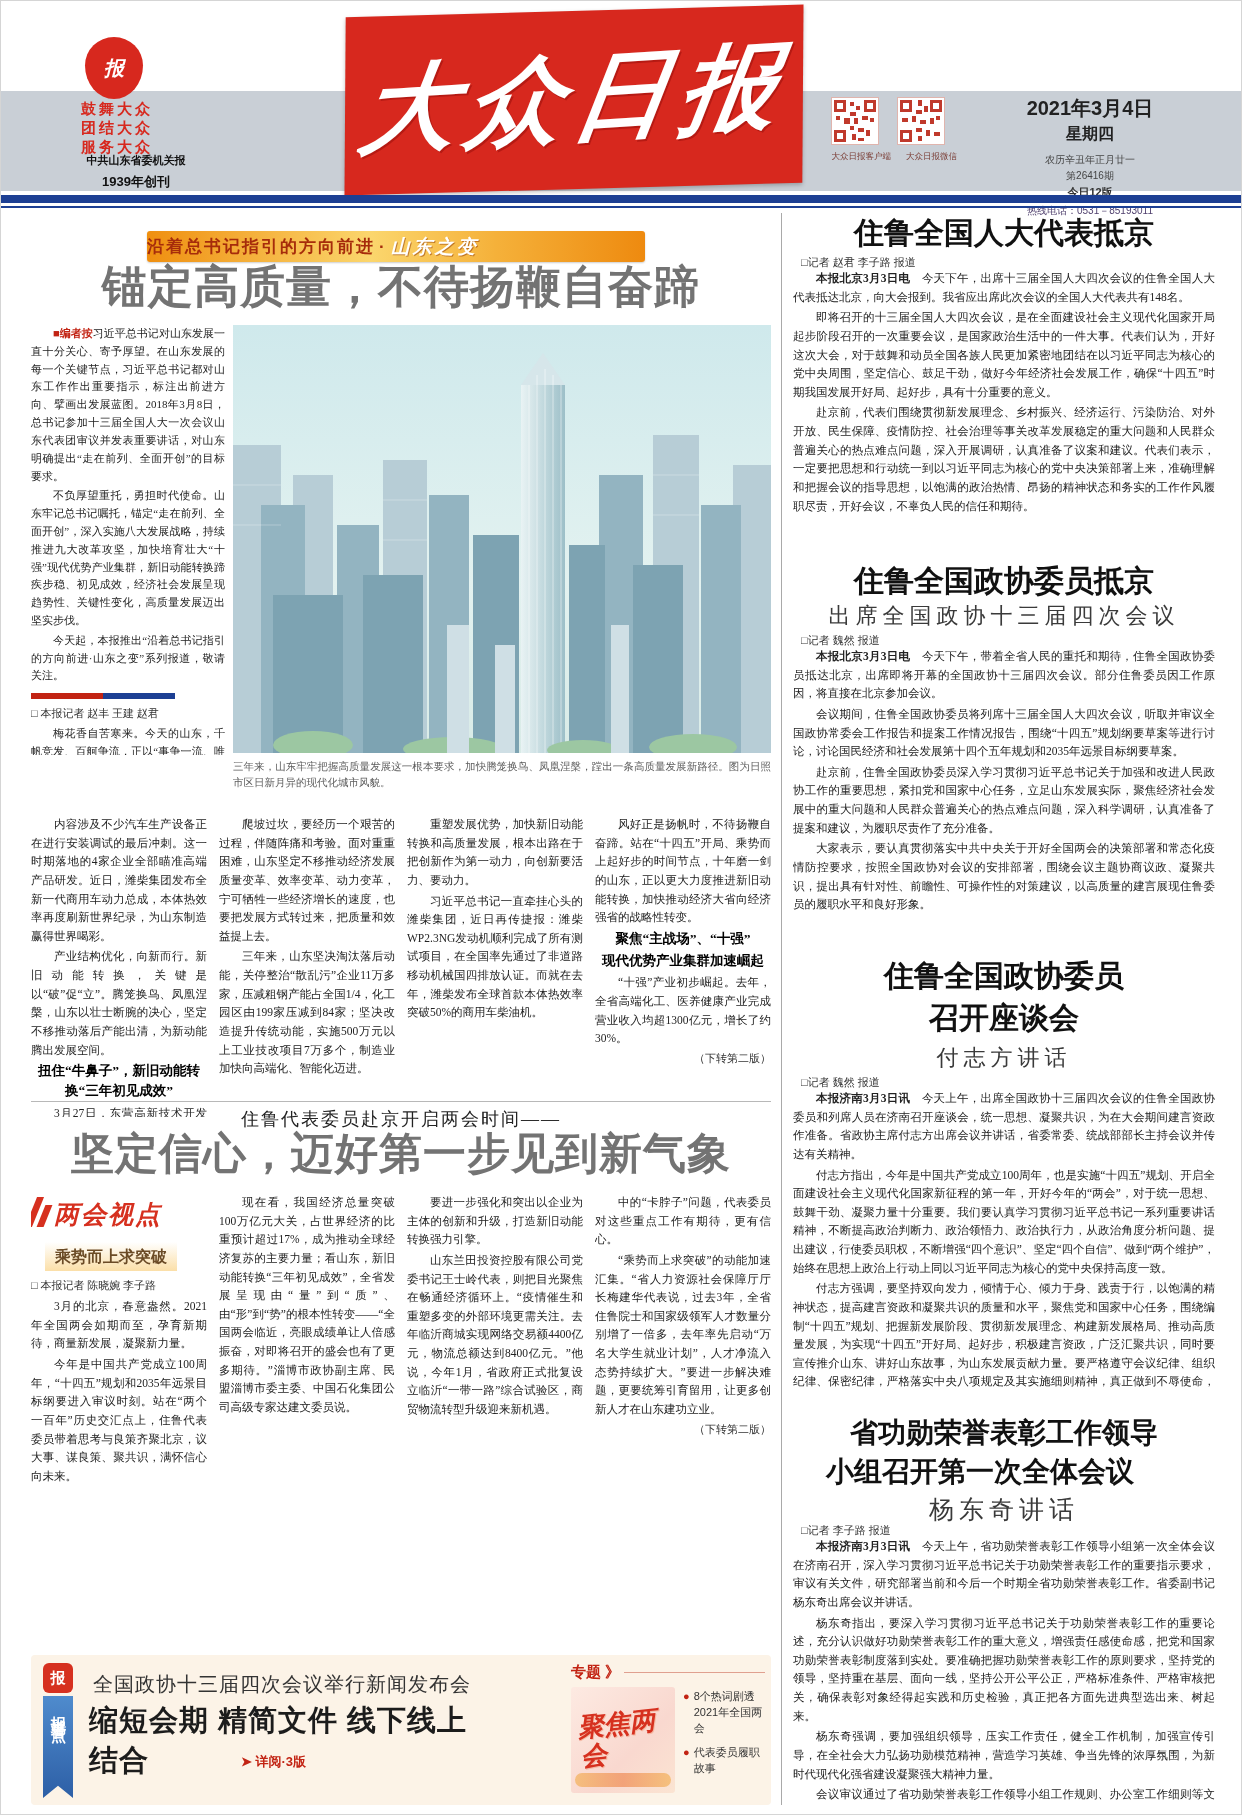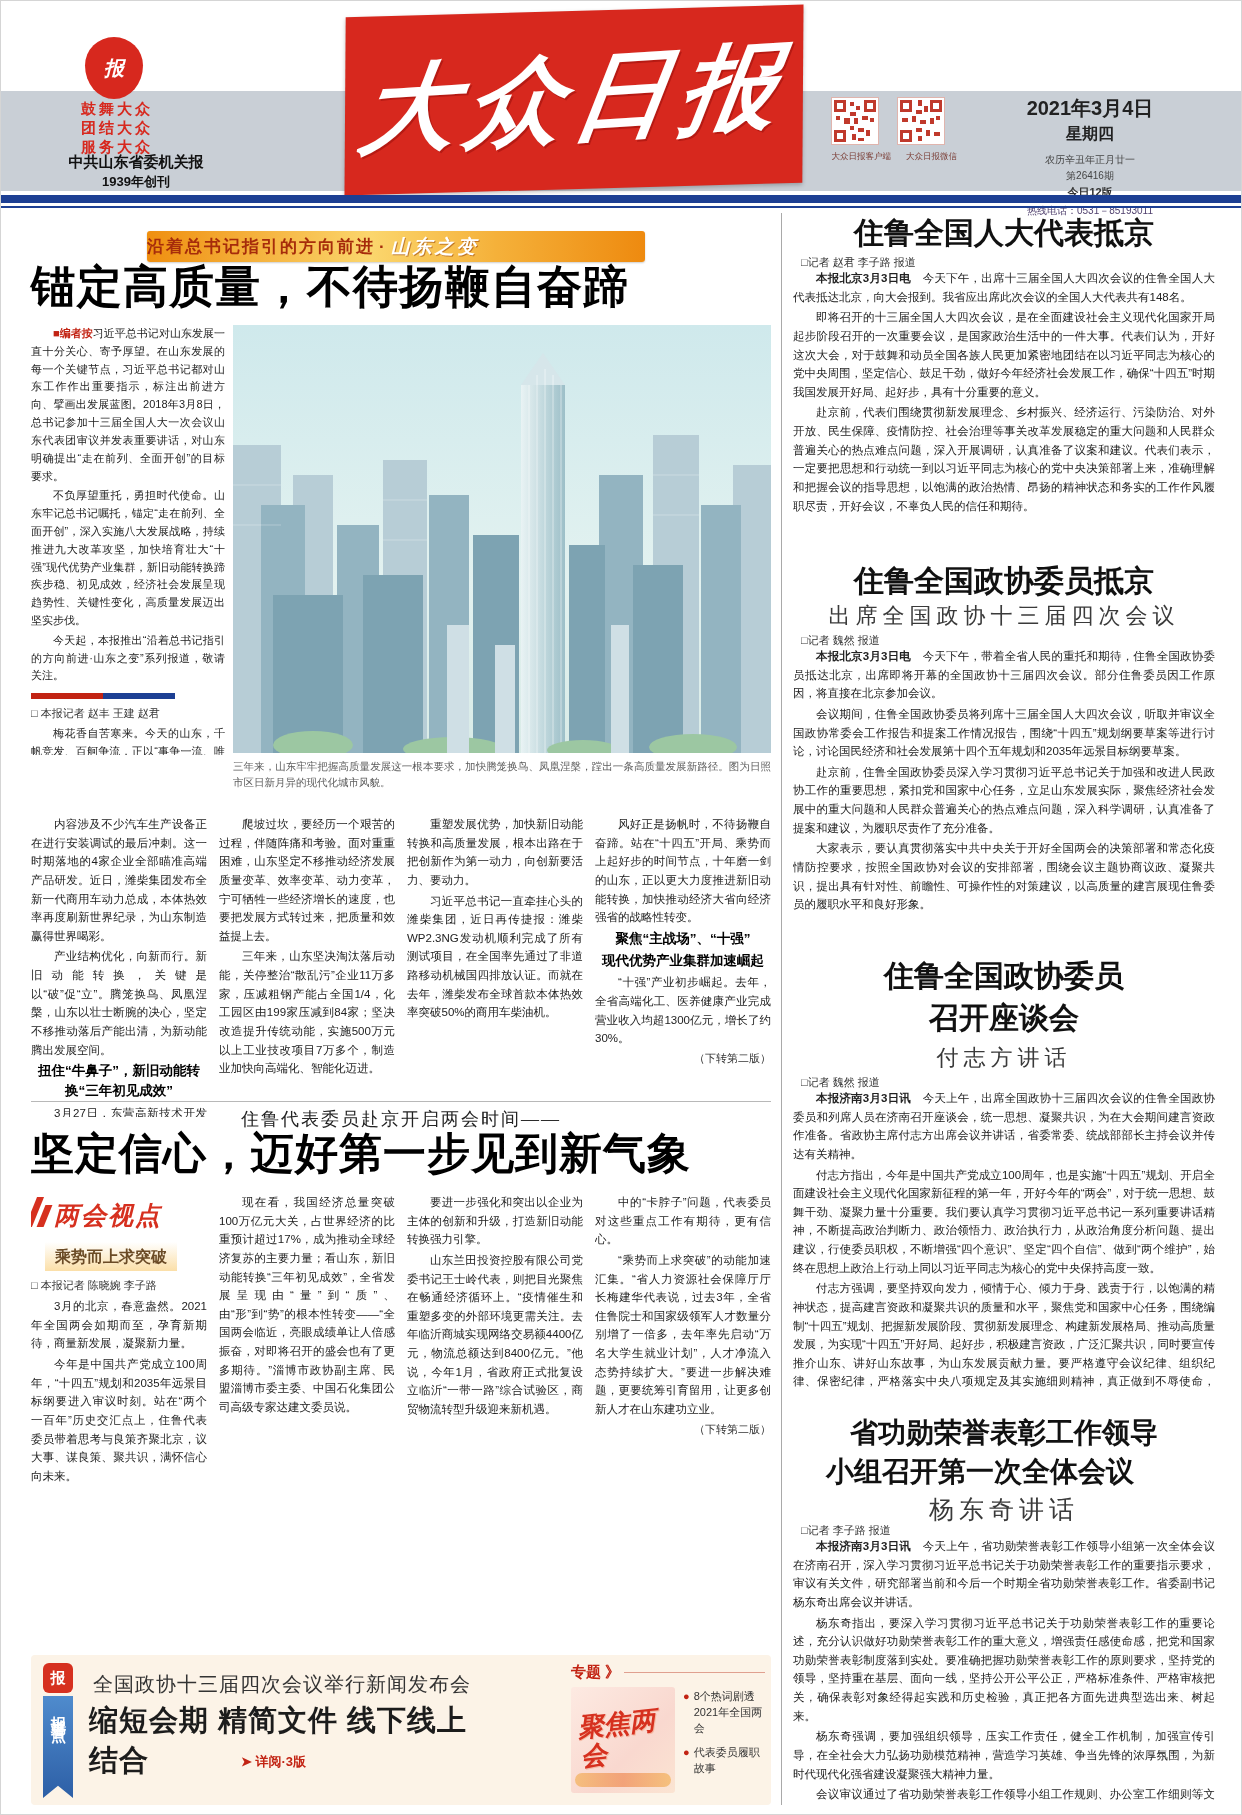--- a/index.html
+++ b/index.html
@@ -22,23 +22,23 @@
   #date-block{right:26px;top:94px;width:250px;text-align:center;color:#222;}
   #blue-rule{left:0;top:194px;width:1242px;height:8px;background:#1d3f93;}
   #blue-rule2{left:0;top:205px;width:1242px;height:2px;background:#1d3f93;}
   
   #series-banner{left:146px;top:230px;width:498px;height:31px;border-radius:3px;
     background:linear-gradient(90deg,#ef8f10,#fbd66d 45%,#f5b13a 70%,#ee8a0f);
     display:flex;align-items:center;justify-content:flex-start;gap:4px;box-shadow:0 1px 2px rgba(0,0,0,.2);}
   #series-banner .main{color:#a62c0b;font-weight:900;font-size:17px;letter-spacing:2px;}
   #series-banner .script{color:#fff;font-family:"DejaVu Serif",serif;font-style:italic;
     font-weight:900;font-size:19px;letter-spacing:3px;text-shadow:1px 1px 0 rgba(140,50,0,.5);}
-  .headline-xl{font-weight:900;letter-spacing:1px;color:#000000;}
-  
-  .copy{font-family:Liberation Sans, sans-serif;font-size:11.5px;line-height:1.62;text-align:justify;
+  .headline-xl{font-weight:900;text-align:center;letter-spacing:1px;color:#737373;}
+  
+  .copy{font-family:Liberation Serif, serif;font-size:11.5px;line-height:1.62;text-align:justify;
         color:#222;overflow:hidden;}
   .copy p{margin:0 0 2px 0;text-indent:2em;}
   .notelabel{color:#c22313;font-weight:900;margin-right:0;}
   .dateline{font-weight:900;}
   .byline{font-size:11px;color:#333;margin:6px 0;text-indent:0 !important;}
   .colsub{font-weight:900;text-align:center;font-size:13.5px;line-height:1.5;margin:10px 0;text-indent:0 !important;color:#000;}
   .turn{text-align:right;text-indent:0 !important;font-size:11px;color:#333;}
   .colflex{display:flex;gap:12px;}
   .colflex>div{flex:1;overflow:hidden;}
   .endbars{display:flex;gap:0;margin:8px 0 6px 0;}
@@ -81,21 +81,21 @@
 
   <div class="abs" style="left:84px;top:36px;width:58px;height:62px;background:#d7281e;border-radius:50% 50% 50% 50%/46% 46% 54% 54%;display:flex;align-items:center;justify-content:center;color:#fff;font-weight:900;font-size:20px;font-style:italic;">
     <span>报</span>
   </div>
 
   <div class="abs" style="left:80px;top:98px;">
     <div class="slogan">鼓舞大众</div>
     <div class="slogan">团结大众</div>
     <div class="slogan">服务大众</div>
   </div>
-  <div class="abs" style="left:40px;top:152px;width:190px;text-align:center;font-weight:900;font-size:15px;color:#111;">中共山东省委机关报</div>
+  <div class="abs" style="left:40px;top:152px;width:190px;text-align:center;font-weight:900;font-size:11px;color:#111;">中共山东省委机关报</div>
   <div class="abs" style="left:40px;top:172px;width:190px;text-align:center;font-weight:700;font-size:13px;color:#111;">1939年创刊</div>
 
   <div id="red-banner" class="abs">
     <div id="paper-title">大众日报</div>
   </div>
 
   <div class="abs" style="left:830px;top:96px;">
     <svg class="qr" width="46" height="46" viewBox="0 0 46 46">
       <rect x="0" y="0" width="46" height="46" fill="#ffffff"></rect>
       <g fill="#c0392b">

